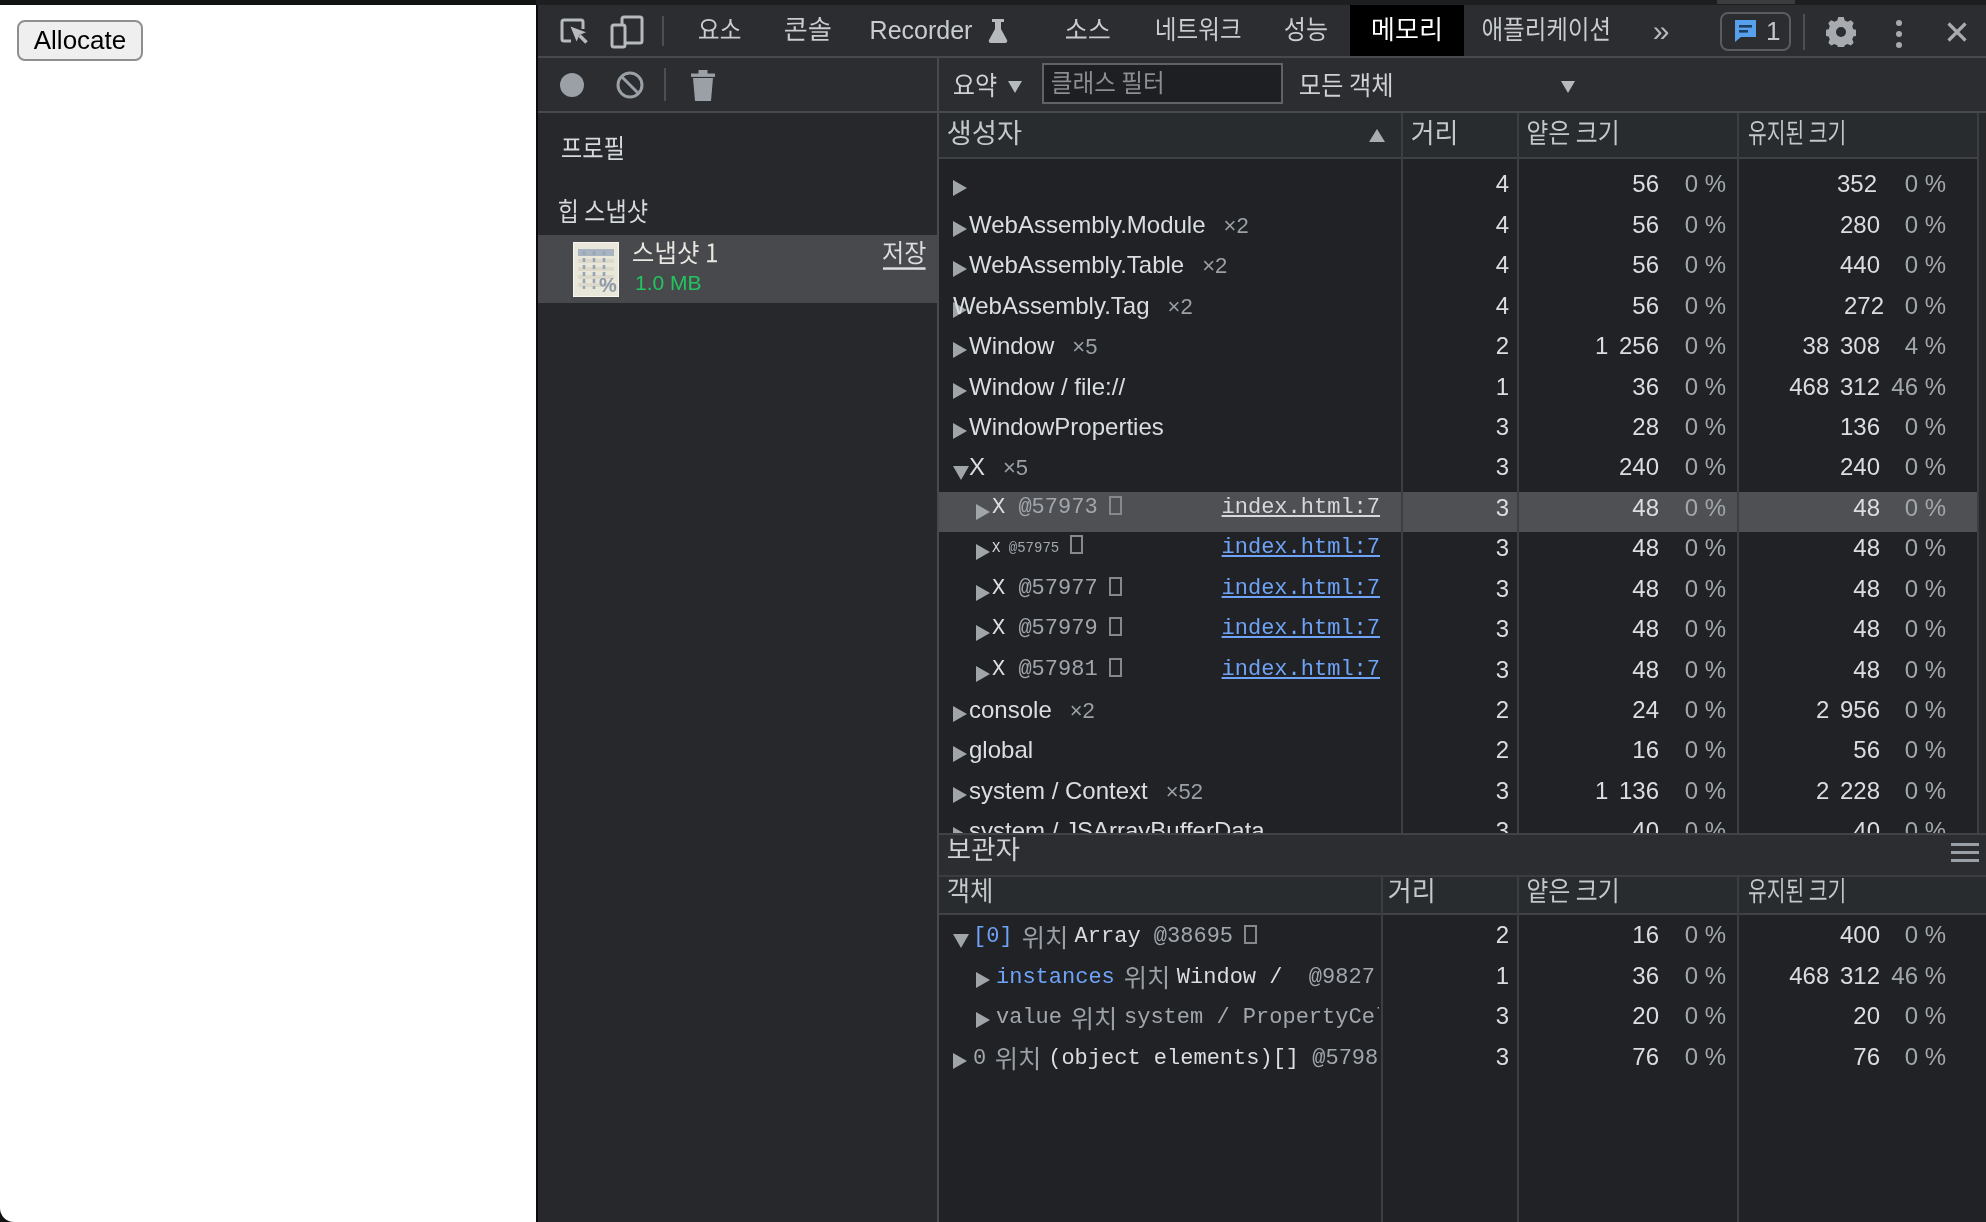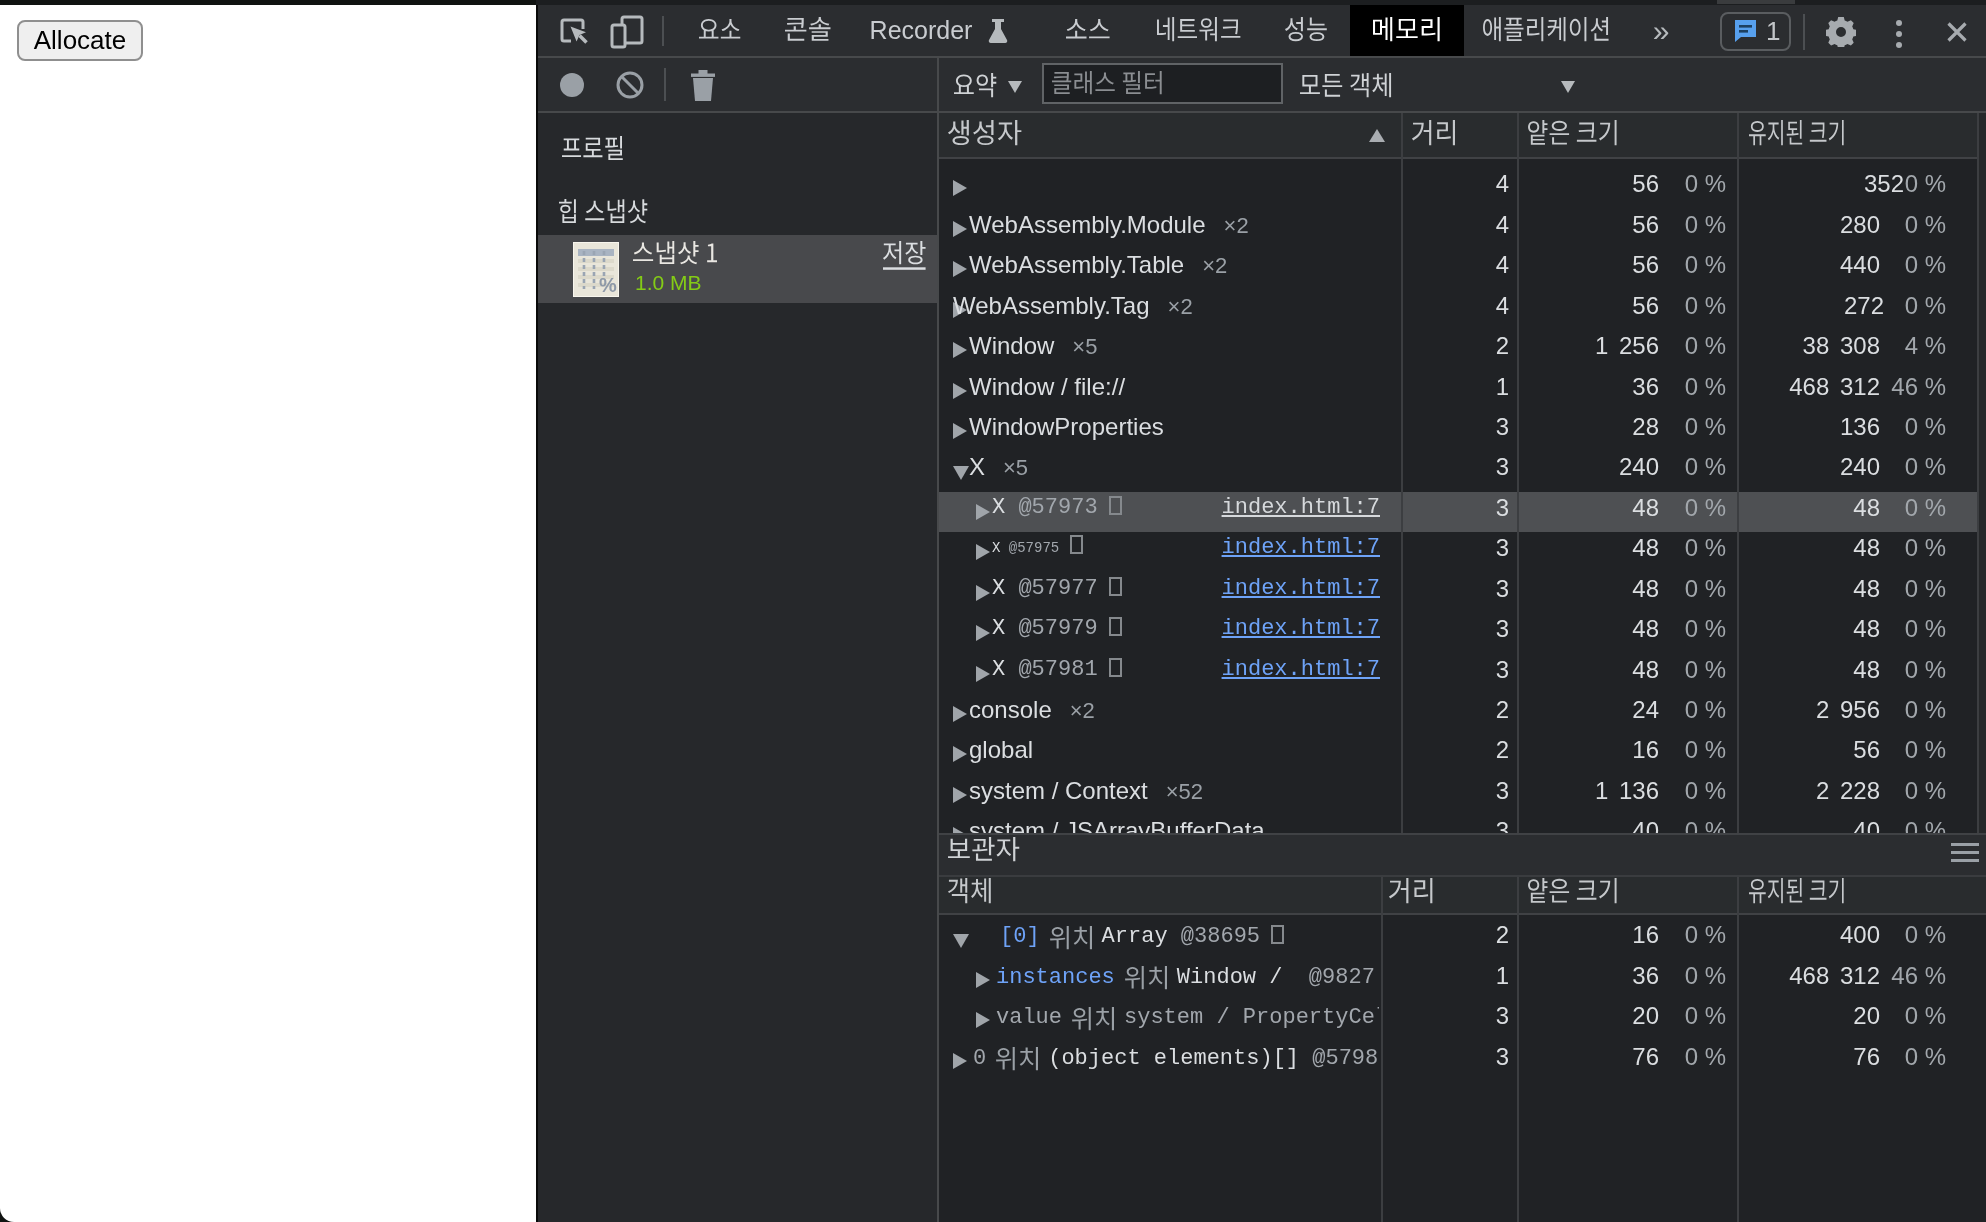--- a/index.html
+++ b/index.html
@@ -126,37 +126,37 @@
           <rect x="5" y="7" width="36" height="7" fill="#a9b4c2"></rect>
           <rect x="5" y="17" width="36" height="4" fill="#dcd9cb"></rect>
           <rect x="5" y="25" width="36" height="4" fill="#dcd9cb"></rect>
           <rect x="5" y="33" width="36" height="4" fill="#dcd9cb"></rect>
           <rect x="5" y="41" width="36" height="4" fill="#dcd9cb"></rect>
           <path d="M11 9 v38" stroke="#9aa5b3" stroke-width="2.6" stroke-dasharray="4 3"></path>
           <path d="M21 9 v38" stroke="#9aa5b3" stroke-width="2.6" stroke-dasharray="4 3"></path>
           <path d="M31 9 v28" stroke="#9aa5b3" stroke-width="2.6" stroke-dasharray="4 3"></path>
           <text x="26" y="50" font-family="Liberation Sans" font-size="20" font-weight="bold" fill="#8e99a8">%</text>
         </svg>
-        <div class="abs" style="left:97px;top:36px;font-size:21px;color:#84cc16;">1.0 MB</div>
+        <div class="abs" style="left:97px;top:36px;font-size:21px;color:#22c55e;">1.0 MB</div>
       </div>
     </div>
 
     <div id="vsplit" class="abs"></div>
 
     <div id="grid" class="abs">
       <div class="gline" style="left:462px"></div>
       <div class="gline" style="left:578px"></div>
       <div class="gline" style="left:798px"></div>
       <div id="rows">
 <div class="row" style="top:55.4px;">
             <div class="tri" style="left:14px;"></div>
             <div class="num" style="left:464px;width:106px;">4</div>
             <div class="num" style="left:582px;width:138px;">56</div>
             <div class="pct" style="left:720px;width:67px;">0 %</div>
-            <div class="num" style="left:832px;width:133px;">352</div>
+            <div class="num" style="left:805px;width:133px;">352</div>
             <div class="pct" style="left:941px;width:66px;">0 %</div>
           </div>
 <div class="row" style="top:95.8px;">
             <div class="tri" style="left:14px;"></div>
             <div class="nm" style="left:30px;">WebAssembly.Module<span class="cnt" style="margin-left:18px;">×2</span></div>
             <div class="num" style="left:464px;width:106px;">4</div>
             <div class="num" style="left:582px;width:138px;">56</div>
             <div class="pct" style="left:720px;width:67px;">0 %</div>
             <div class="num" style="left:808px;width:133px;">280</div>
             <div class="pct" style="left:941px;width:66px;">0 %</div>
@@ -319,21 +319,21 @@
       </svg>
     </div>
 
     <div id="rgrid" class="abs">
       <div class="rgline" style="left:442px"></div>
       <div class="rgline" style="left:578px"></div>
       <div class="rgline" style="left:798px"></div>
       <div id="rrows">
 <div class="row" style="top:42.3px;">
             <div class="trid" style="left:14px;"></div>
-            <div class="nm" style="left:34px;font-size:22px;max-width:406px;overflow:hidden;margin-left:27px;"><span class="blu mono">[0]</span><span style="margin:0 10px"><svg style="display:inline-block;overflow:visible;vertical-align:middle;position:relative;top:1px" width="42.0" height="23.2" viewBox="0 0 42.0 23.2">
+            <div class="nm" style="left:34px;font-size:22px;max-width:406px;overflow:hidden;"><span class="blu mono">[0]</span><span style="margin:0 10px"><svg style="display:inline-block;overflow:visible;vertical-align:middle;position:relative;top:1px" width="42.0" height="23.2" viewBox="0 0 42.0 23.2">
                   <g transform="scale(1.0528,1.0700) translate(-1.16,19.85)">
                     <path d="M8.28767578125 -18.825134765625002Q9.9131982421875 -18.825134765625002 11.15940087890625 -18.2623330078125Q12.405603515625 -17.69953125 13.11972509765625 -16.6980087890625Q13.8338466796875 -15.696486328125001 13.8338466796875 -14.3589638671875Q13.8338466796875 -13.045441406250001 13.11972509765625 -12.03659912109375Q12.405603515625 -11.0277568359375 11.15940087890625 -10.45763525390625Q9.9131982421875 -9.887513671875 8.28767578125 -9.887513671875Q6.6861533203125 -9.887513671875 5.43995068359375 -10.45763525390625Q4.193748046875 -11.0277568359375 3.47962646484375 -12.03659912109375Q2.7655048828125 -13.045441406250001 2.7655048828125 -14.3589638671875Q2.7655048828125 -15.696486328125001 3.47962646484375 -16.6980087890625Q4.193748046875 -17.69953125 5.43995068359375 -18.2623330078125Q6.6861533203125 -18.825134765625002 8.28767578125 -18.825134765625002ZM8.28767578125 -17.1837392578125Q7.2444052734375 -17.1837392578125 6.42829248046875 -16.823383300781252Q5.6121796875 -16.46302734375 5.14382373046875 -15.832792968749999Q4.6754677734375 -15.20255859375 4.6754677734375 -14.3589638671875Q4.6754677734375 -13.5247294921875 5.14382373046875 -12.89185546875Q5.6121796875 -12.2589814453125 6.42829248046875 -11.9059453125Q7.2444052734375 -11.5529091796875 8.28767578125 -11.5529091796875Q9.3549462890625 -11.5529091796875 10.171059082031249 -11.9059453125Q10.987171875 -12.2589814453125 11.455527832031251 -12.89185546875Q11.9238837890625 -13.5247294921875 11.9238837890625 -14.3589638671875Q11.9238837890625 -15.20255859375 11.455527832031251 -15.832792968749999Q10.987171875 -16.46302734375 10.171059082031249 -16.823383300781252Q9.3549462890625 -17.1837392578125 8.28767578125 -17.1837392578125ZM7.405892578125 -7.4680810546875005H9.4053779296875V1.1887294921875H7.405892578125ZM17.007577148437502 -19.8314501953125H18.9830625V1.875369140625H17.007577148437502ZM1.416 -6.3890185546875005 1.15967578125 -8.064972656250001Q3.17279296875 -8.064972656250001 5.58803173828125 -8.108292480468752Q8.0032705078125 -8.1516123046875 10.54786962890625 -8.3196123046875Q13.09246875 -8.4876123046875 15.4643876953125 -8.8476123046875L15.60191015625 -7.357180664062501Q13.1673515625 -6.9117392578125 10.648792968750001 -6.70305908203125Q8.130234375 -6.49437890625 5.765036132812501 -6.4463789062500005Q3.399837890625 -6.3983789062500005 1.416 -6.3890185546875005ZM39.052532226562505 -19.84608984375H41.052017578125V1.8607294921875H39.052532226562505ZM29.295090820312502 -14.6776669921875H30.908405273437502V-12.8210537109375Q30.908405273437502 -11.08897265625 30.45060791015625 -9.466688964843751Q29.992810546875003 -7.8444052734375 29.163612304687504 -6.45540087890625Q28.334414062500002 -5.066396484375 27.2196123046875 -4.003432617187499Q26.104810546875 -2.94046875 24.800162109375 -2.3176669921875L23.682459960937503 -3.8589814453125Q24.8975859375 -4.4191435546875 25.915545410156252 -5.3519047851562505Q26.933504882812503 -6.2846660156250005 27.691901367187505 -7.4753056640625Q28.450297851562503 -8.6659453125 28.872694335937503 -10.0310625Q29.295090820312502 -11.3961796875 29.295090820312502 -12.8210537109375ZM29.670703125000003 -14.6776669921875H31.265296875000004V-12.8210537109375Q31.265296875000004 -11.468179687500001 31.69501318359375 -10.158382324218751Q32.1247294921875 -8.848584960937501 32.897765625 -7.7085849609375Q33.6708017578125 -6.5685849609375 34.7080810546875 -5.679143554687499Q35.7453603515625 -4.7897021484375 36.960486328125 -4.2535400390625L35.852144531250005 -2.7069462890625Q34.54749609375 -3.3057480468750002 33.4180546875 -4.32539208984375Q32.28861328125 -5.3450361328125 31.444775390625 -6.678720703125Q30.6009375 -8.0124052734375 30.1358203125 -9.57468896484375Q29.670703125000003 -11.13697265625 29.670703125000003 -12.8210537109375ZM24.273585937500002 -16.0744951171875H36.220081054687505V-14.470541015625H24.273585937500002ZM29.280451171875 -19.445765625H31.279936523437502V-15.182639648437501H29.280451171875Z" fill="#9aa0a6"></path>
                   </g>
                 </svg></span><span class="mono">Array <span class="idg">@38695</span></span><span class="tofu"></span></div>
             <div class="num" style="left:464px;width:106px;">2</div>
             <div class="num" style="left:582px;width:138px;">16</div>
             <div class="pct" style="left:720px;width:67px;">0 %</div>
             <div class="num" style="left:808px;width:133px;">400</div>
             <div class="pct" style="left:941px;width:66px;">0 %</div>
           </div>

